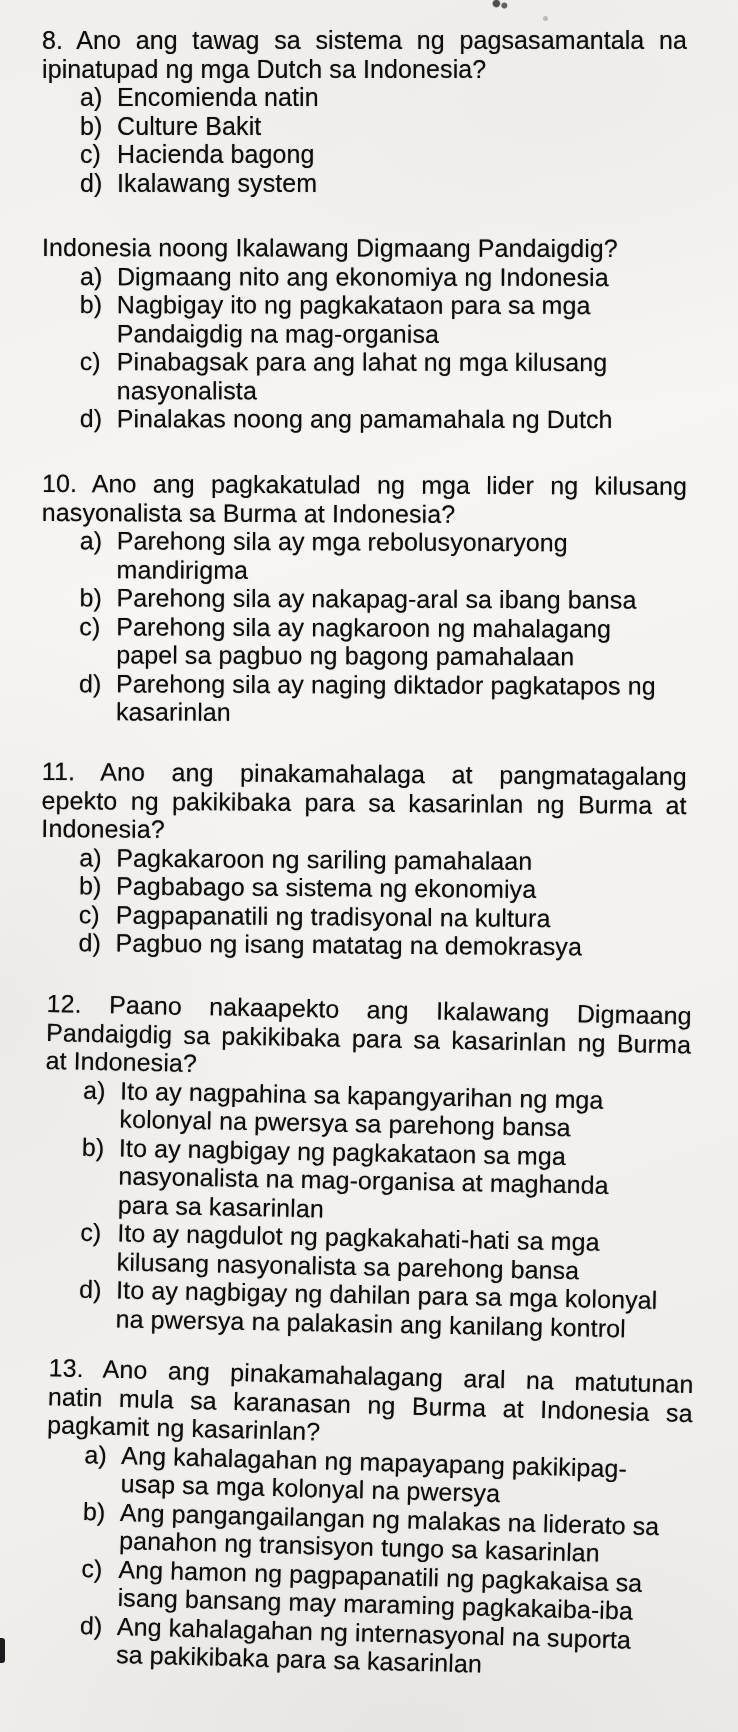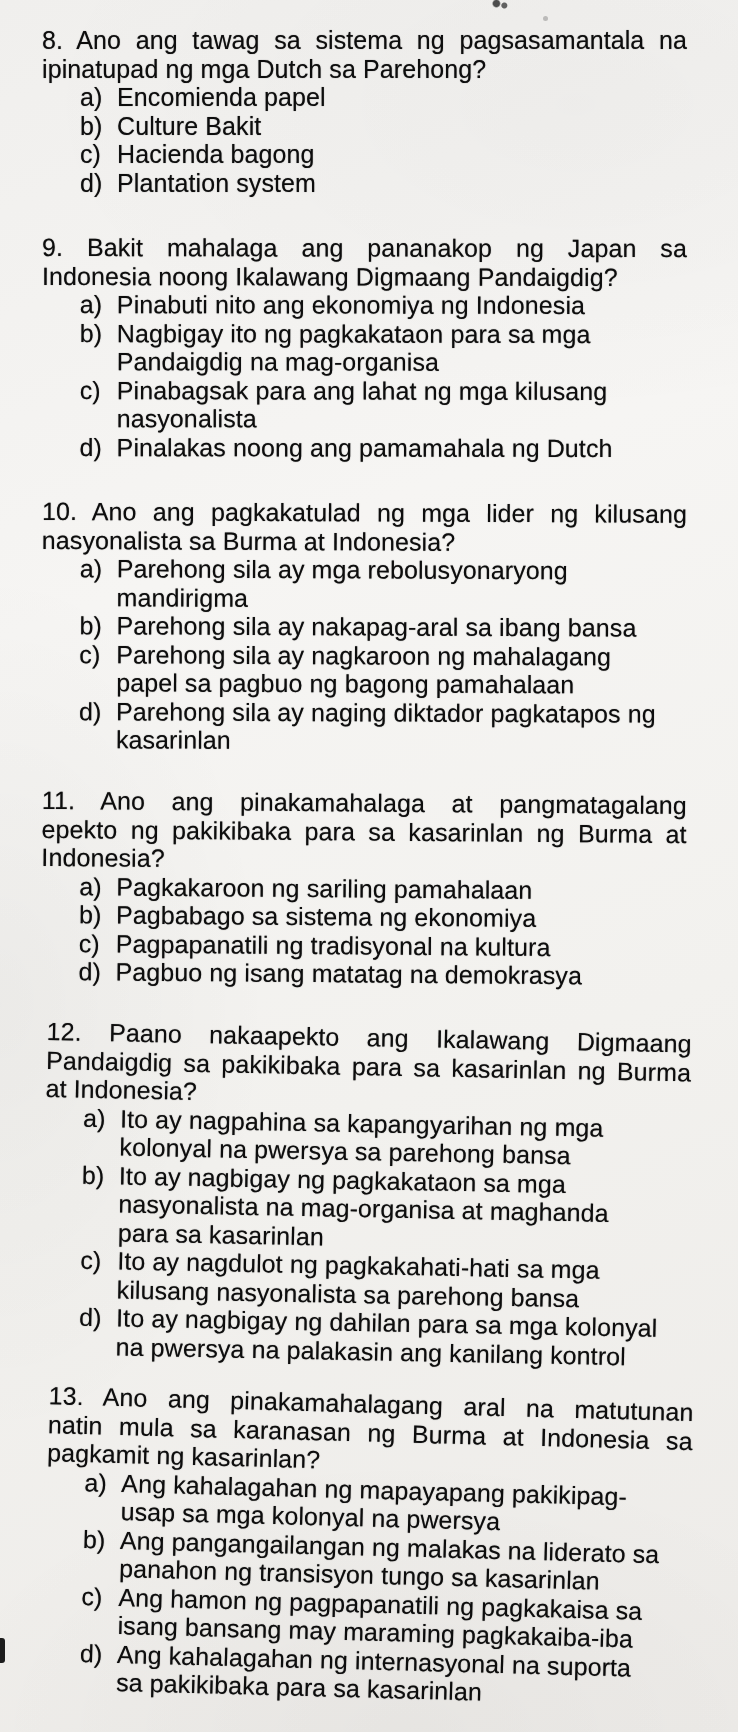--- a/index.html
+++ b/index.html
@@ -88,45 +88,44 @@
 <body>
 
 <div class="page">
 
   <div class="mark-top"></div>
   <div class="speck-top"></div>
   <div class="mark-left-edge"></div>
 
   <div class="question q8">
     <div class="stem-line jl">8. Ano ang tawag sa sistema ng pagsasamantala na</div>
-    <div class="stem-line">ipinatupad ng mga Dutch sa Parehong?</div>
-    <div class="opt">
-      <div class="opt-label">a)</div>
-      <div class="opt-text">Encomienda papel</div>
+    <div class="stem-line">ipinatupad ng mga Dutch sa Indonesia?</div>
+    <div class="opt">
+      <div class="opt-label">a)</div>
+      <div class="opt-text">Encomienda natin</div>
     </div>
     <div class="opt">
       <div class="opt-label">b)</div>
       <div class="opt-text">Culture Bakit</div>
     </div>
     <div class="opt">
       <div class="opt-label">c)</div>
       <div class="opt-text">Hacienda bagong</div>
     </div>
     <div class="opt">
       <div class="opt-label">d)</div>
-      <div class="opt-text">Plantation system</div>
+      <div class="opt-text">Ikalawang system</div>
     </div>
   </div>
 
   <div class="question q9">
-    <div class="stem-line jl">9. Bakit mahalaga ang pananakop ng Japan sa</div>
     <div class="stem-line">Indonesia noong Ikalawang Digmaang Pandaigdig?</div>
     <div class="opt">
       <div class="opt-label">a)</div>
-      <div class="opt-text">Pinabuti nito ang ekonomiya ng Indonesia</div>
+      <div class="opt-text">Digmaang nito ang ekonomiya ng Indonesia</div>
     </div>
     <div class="opt">
       <div class="opt-label">b)</div>
       <div class="opt-text">Nagbigay ito ng pagkakataon para sa mga
 Pandaigdig na mag-organisa</div>
     </div>
     <div class="opt">
       <div class="opt-label">c)</div>
       <div class="opt-text">Pinabagsak para ang lahat ng mga kilusang
 nasyonalista</div>

